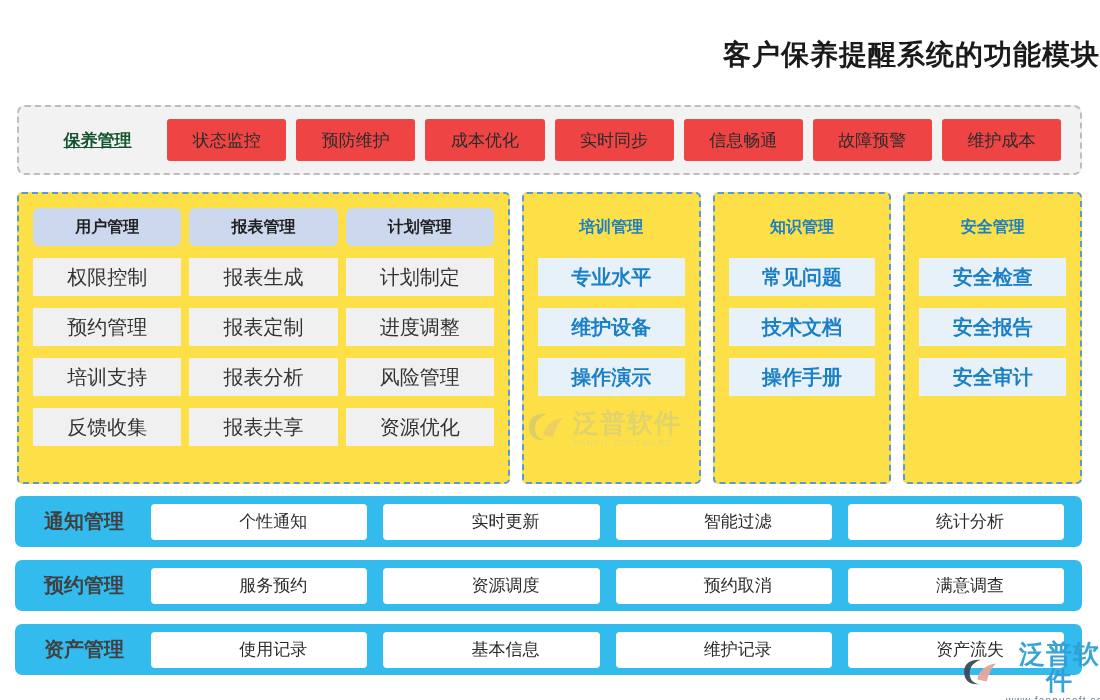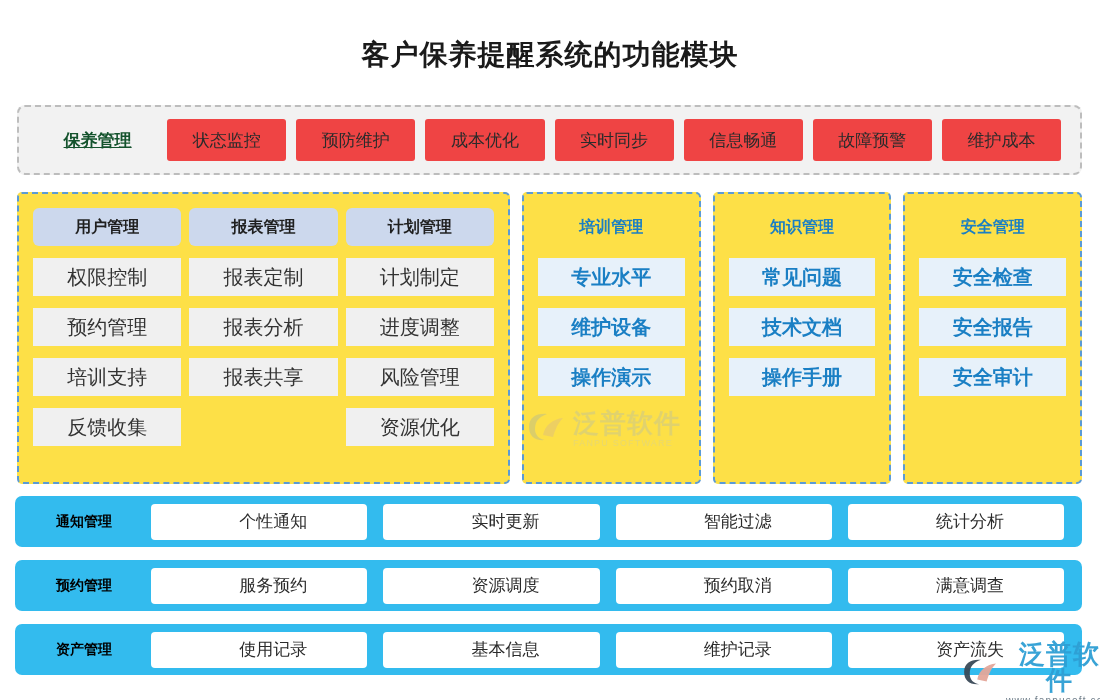--- a/index.html
+++ b/index.html
@@ -8,21 +8,21 @@
     background: #ffffff;
     font-family: "Liberation Sans", "DejaVu Sans", sans-serif;
     overflow: hidden;
   }
   .page { position: relative; width: 1100px; height: 700px; }
 
   
   .title {
     position: absolute;
     left: 0; top: 36px; width: 1100px;
-    text-align: center;
+    text-align: right;
     font-size: 28px; font-weight: bold;
     color: #1a1a1a;
     letter-spacing: 1px;
   }
 
   
   .tabstrip {
     position: absolute;
     left: 17px; top: 105px;
     width: 1065px; height: 70px;
@@ -102,22 +102,22 @@
     background: #33bbee;
     border-radius: 7px;
     display: flex;
     align-items: center;
     margin-bottom: 13px;
     padding: 0 10px;
   }
   .bar .barlabel {
     flex: 0 0 118px;
     text-align: center;
-    color: #000000;
-    font-size: 14px;
+    color: #404040;
+    font-size: 20px;
     font-weight: bold;
   }
   .bar .barcell {
     flex: 1 1 0;
     margin: 0 8px;
     height: 36px;
     background: #ffffff;
     border-radius: 4px;
     display: flex; align-items: center; justify-content: center;
     font-size: 17px;
@@ -171,20 +171,21 @@
       <div class="group wide">
         <div class="col">
           <div class="colhead chip">用户管理</div>
           <div class="cell gray">权限控制</div>
           <div class="cell gray">预约管理</div>
           <div class="cell gray">培训支持</div>
           <div class="cell gray">反馈收集</div>
         </div>
         <div class="col">
           <div class="colhead chip">报表管理</div>
+          <div class="cell gray">报表生成</div>
           <div class="cell gray">报表定制</div>
           <div class="cell gray">报表分析</div>
           <div class="cell gray">报表共享</div>
         </div>
         <div class="col">
           <div class="colhead chip">计划管理</div>
           <div class="cell gray">计划制定</div>
           <div class="cell gray">进度调整</div>
           <div class="cell gray">风险管理</div>
           <div class="cell gray">资源优化</div>

